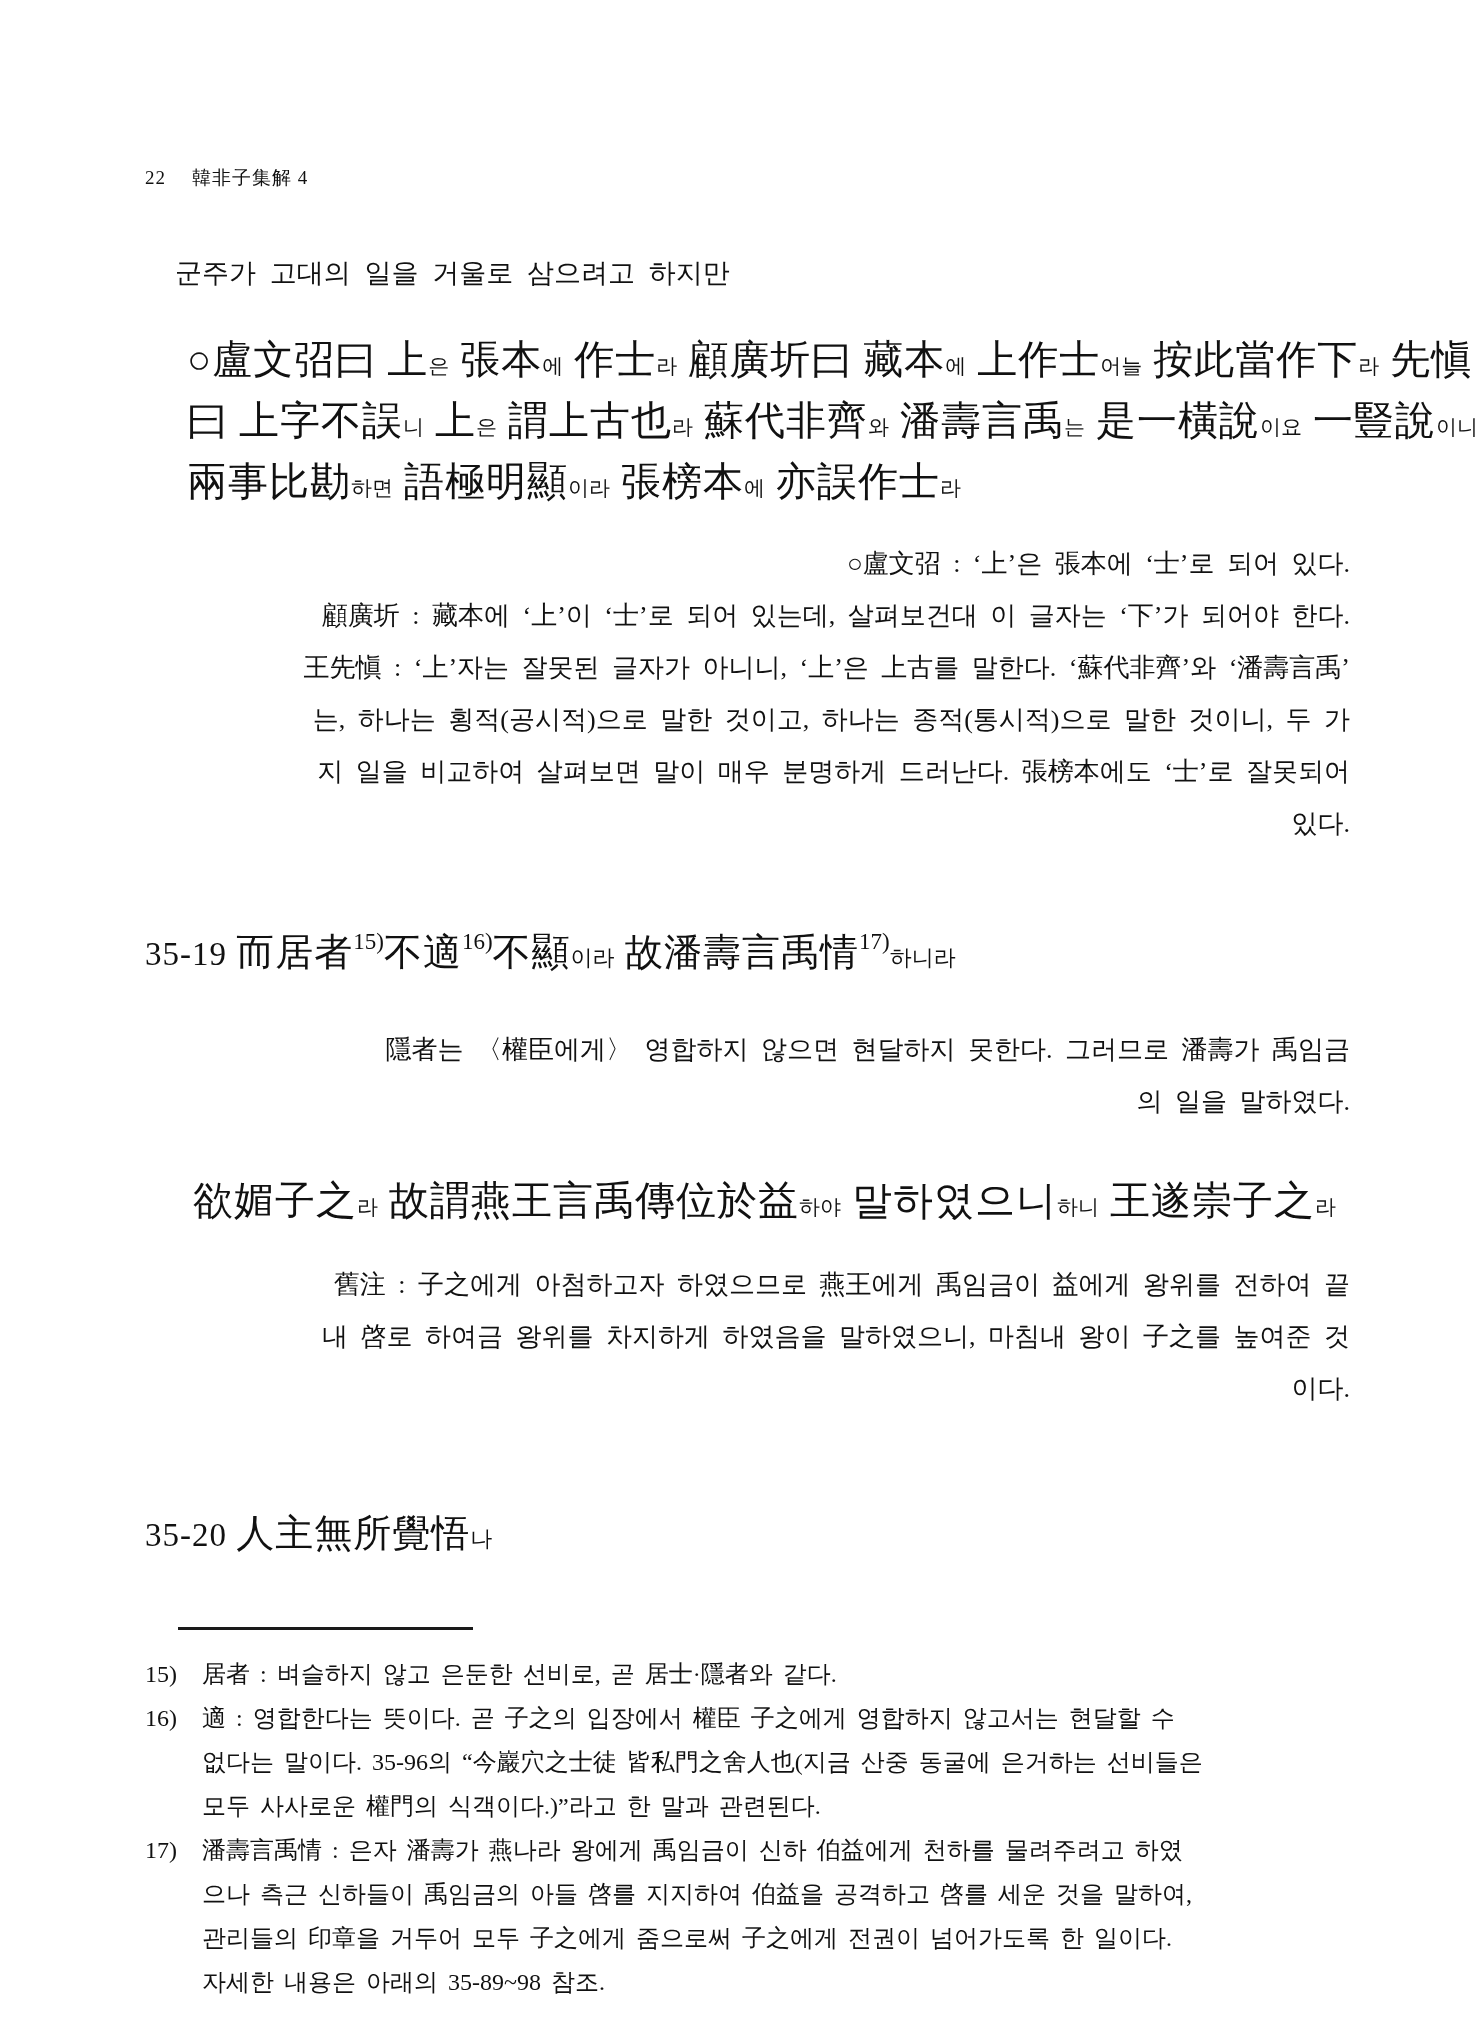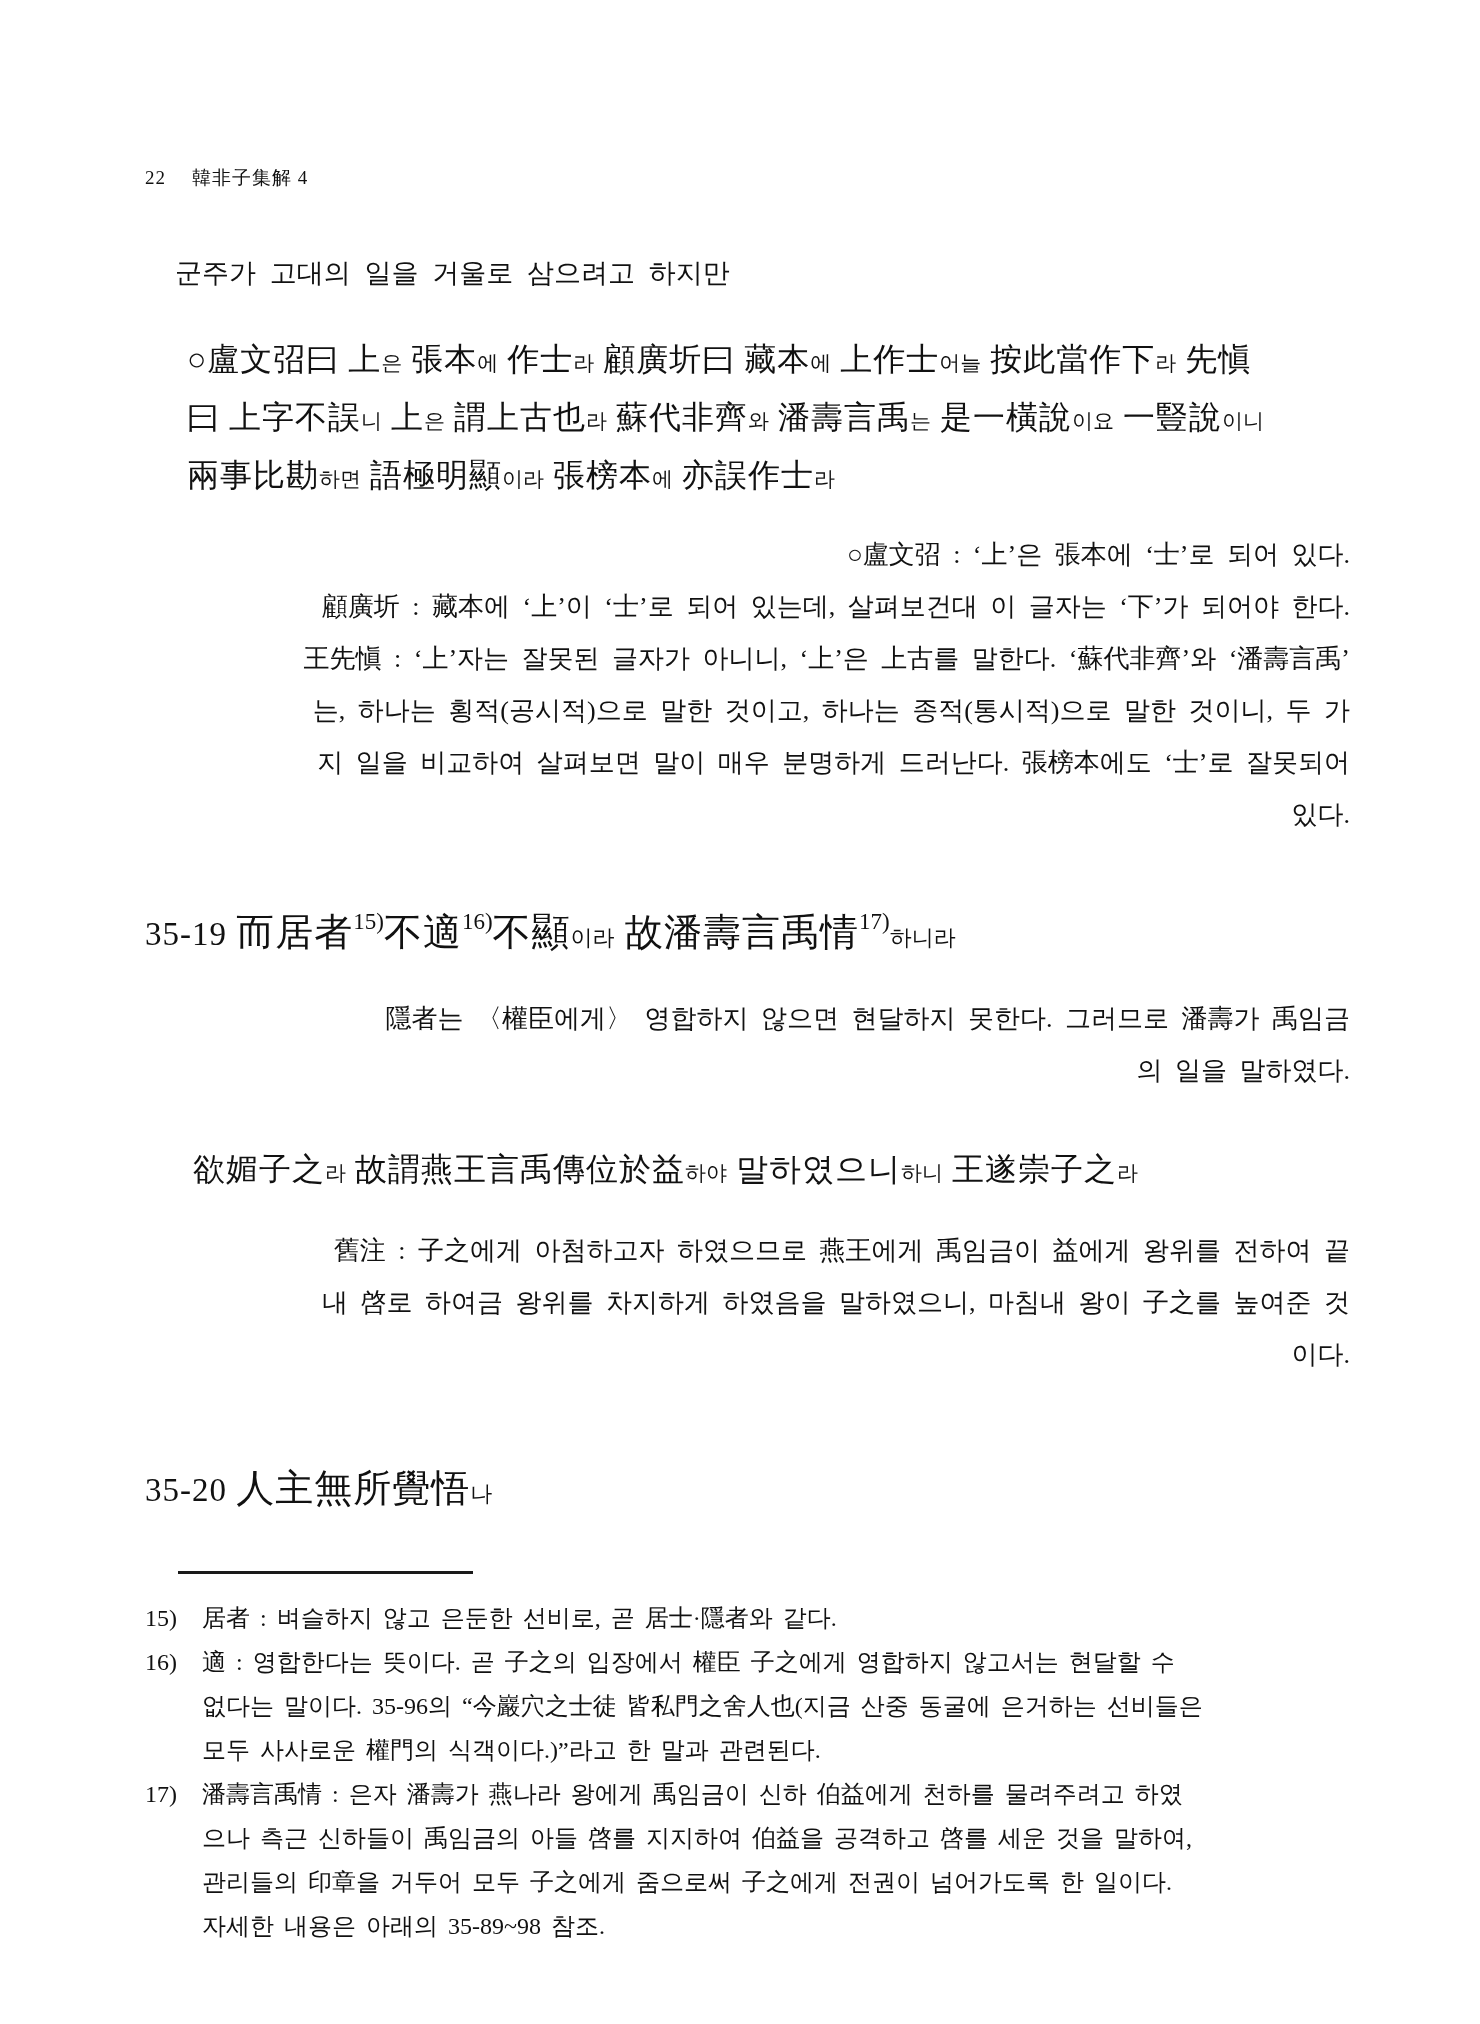--- a/index.html
+++ b/index.html
@@ -30,21 +30,21 @@
     margin-top: 64px;
     padding-left: 30px;
     font-size: 27px;
     word-spacing: 7px;
     line-height: 36px;
   }
 
   
   .hanmun-block { margin-top: 42px; padding-left: 42px; }
   .hanmun-line { line-height: 53px; white-space: nowrap; }
-  .seg-h { font-size: 32px; letter-spacing: 1px; }
+  .seg-h { font-size: 40px; letter-spacing: 1px; }
   .seg-t { font-size: 21px; letter-spacing: 0; }
   .seg-s { font-size: 23px; vertical-align: 16px; letter-spacing: 0; }
   .seg-n { font-size: 33px; letter-spacing: 1px; }
 
   
   .trans-block { margin-top: 22px; }
   .trans-line {
     font-size: 26px;
     line-height: 52px;
     word-spacing: 6px;
@@ -53,21 +53,21 @@
   }
   .ind-a { padding-left: 44px; }
   .ind-b { padding-left: 48px; }
   .ind-c { padding-left: 55px; }
   .ind-d { padding-left: 30px; }
   .ind-e { padding-left: 25px; }
 
   
   .sec-heading {
     margin-top: 52px;
-    line-height: 58px;
+    line-height: 80px;
     white-space: nowrap;
   }
   .sec-heading .seg-h { font-size: 38px; }
   .sec-heading .seg-t { font-size: 22px; }
   .sec-heading-2 { margin-top: 78px; }
 
   .trans-35-19 { margin-top: 24px; }
   .quote-block { margin-top: 46px; padding-left: 48px; }
   .gujyu-block { margin-top: 24px; }
 

